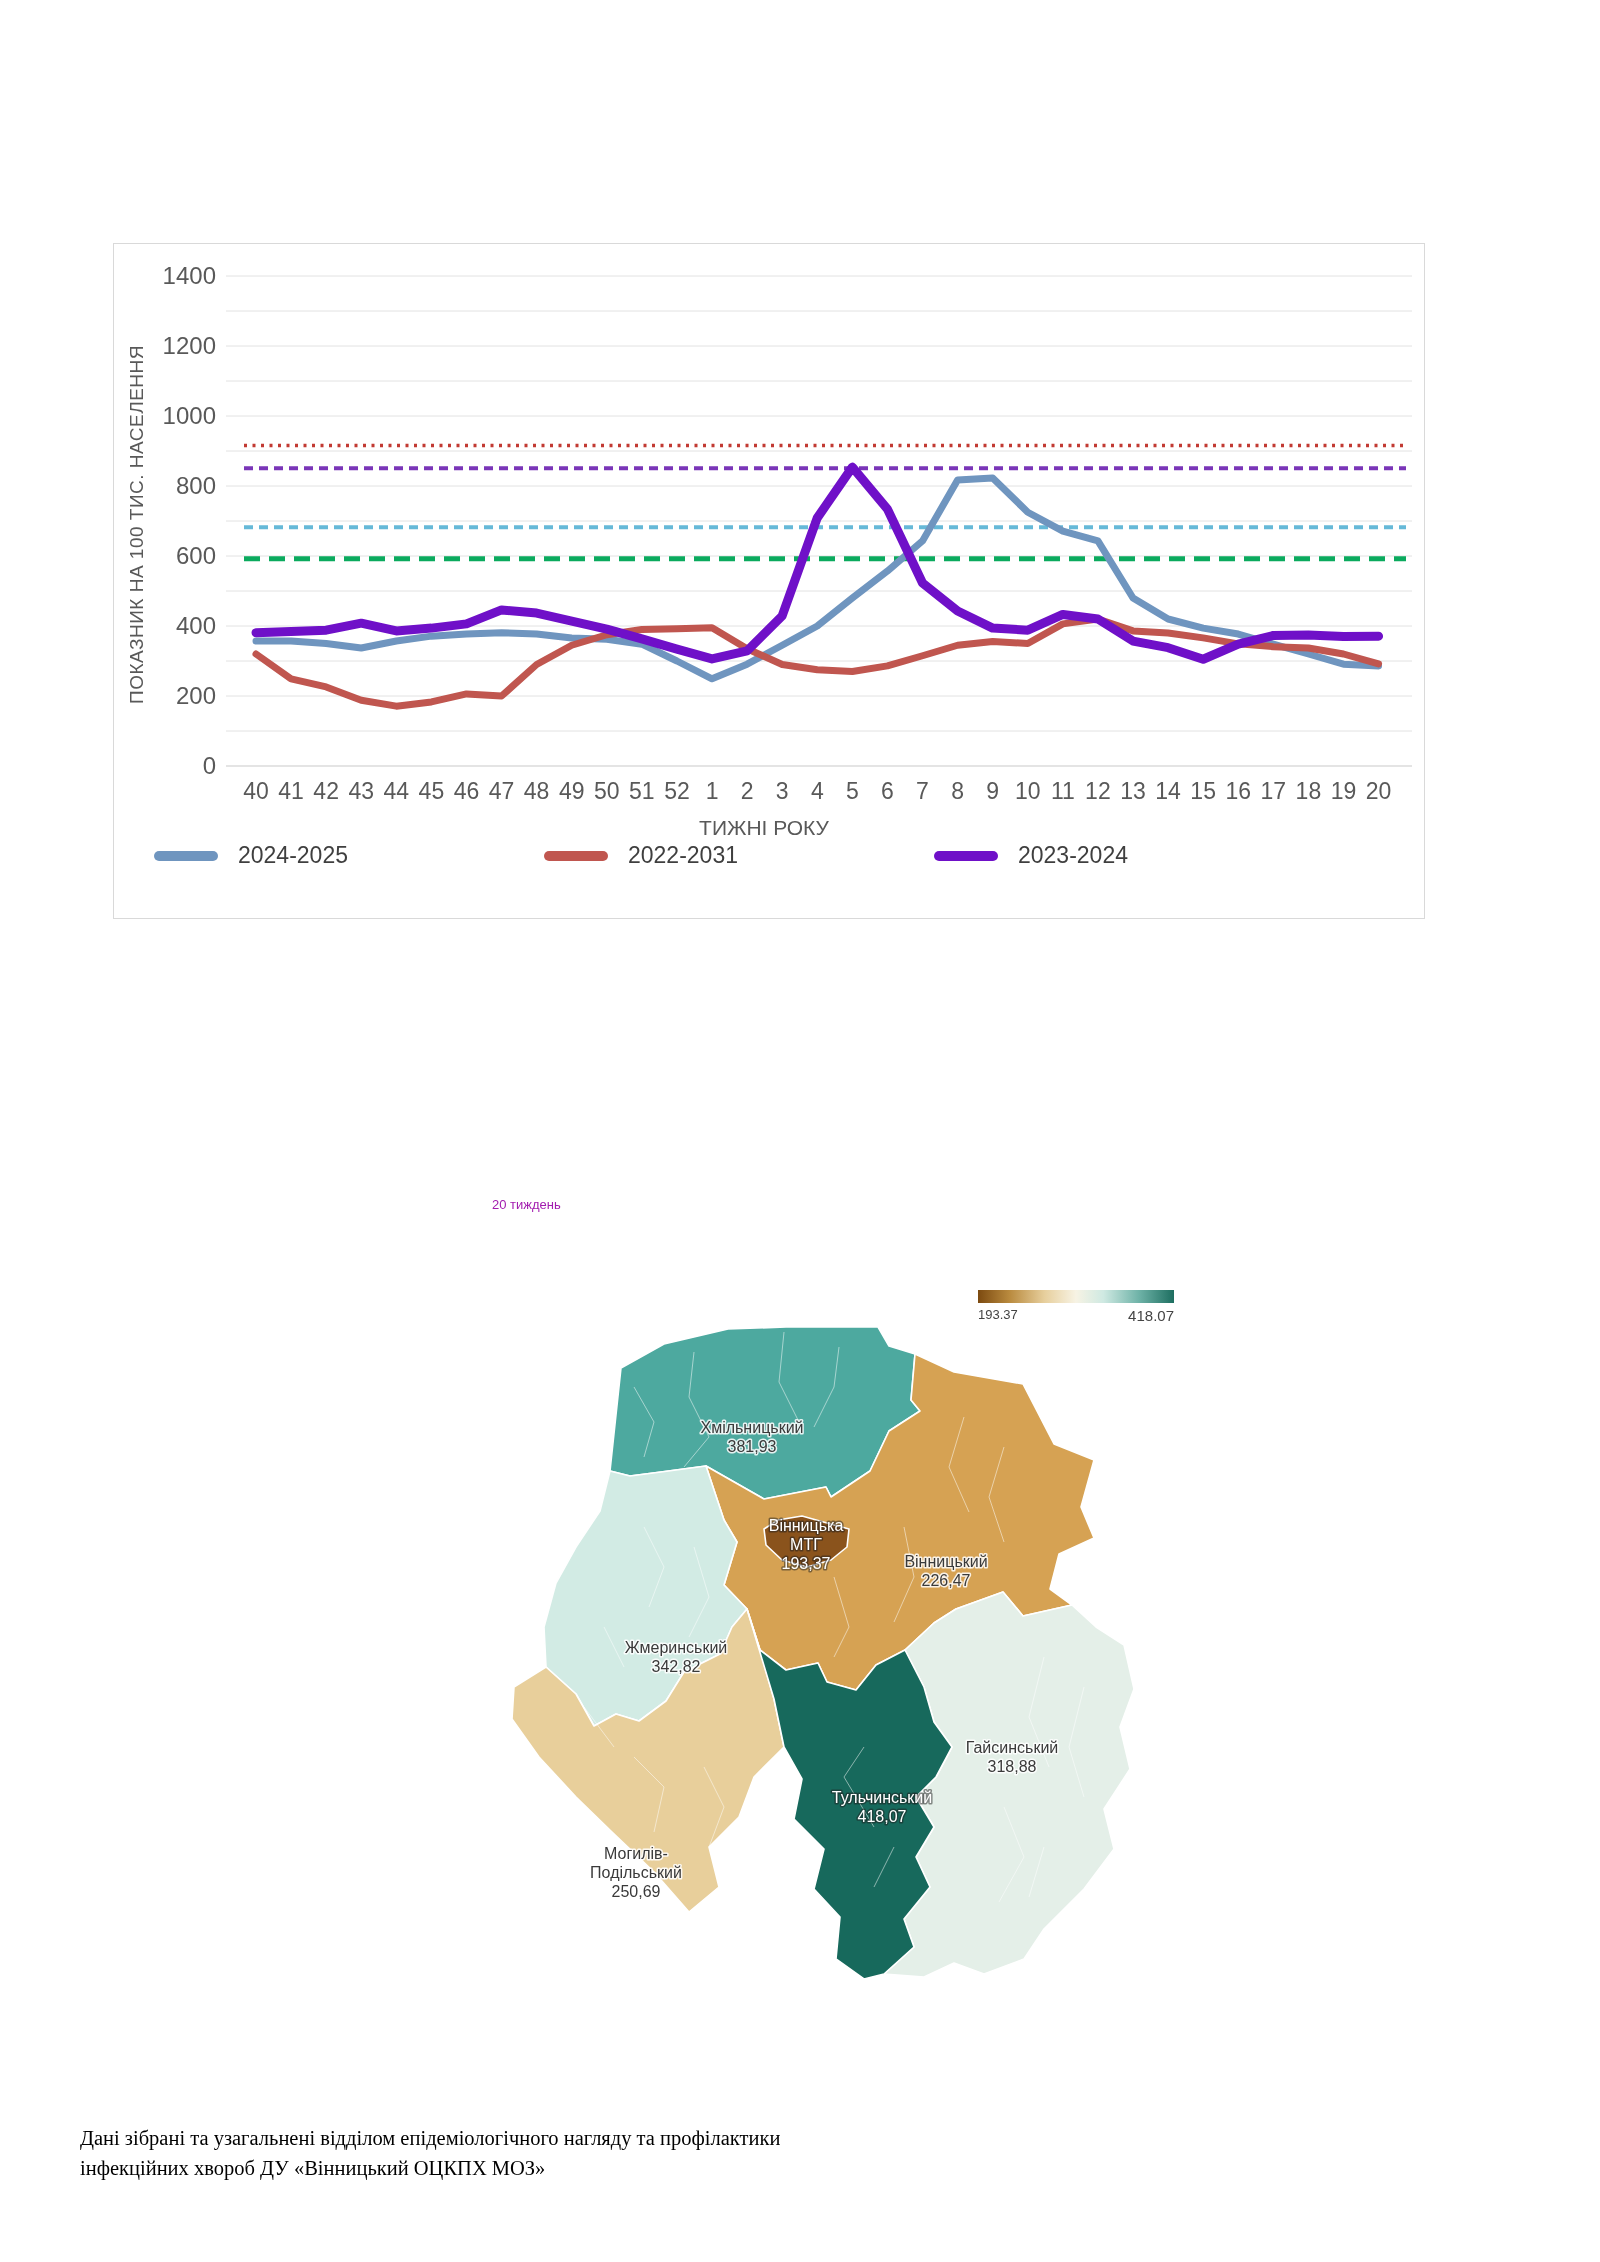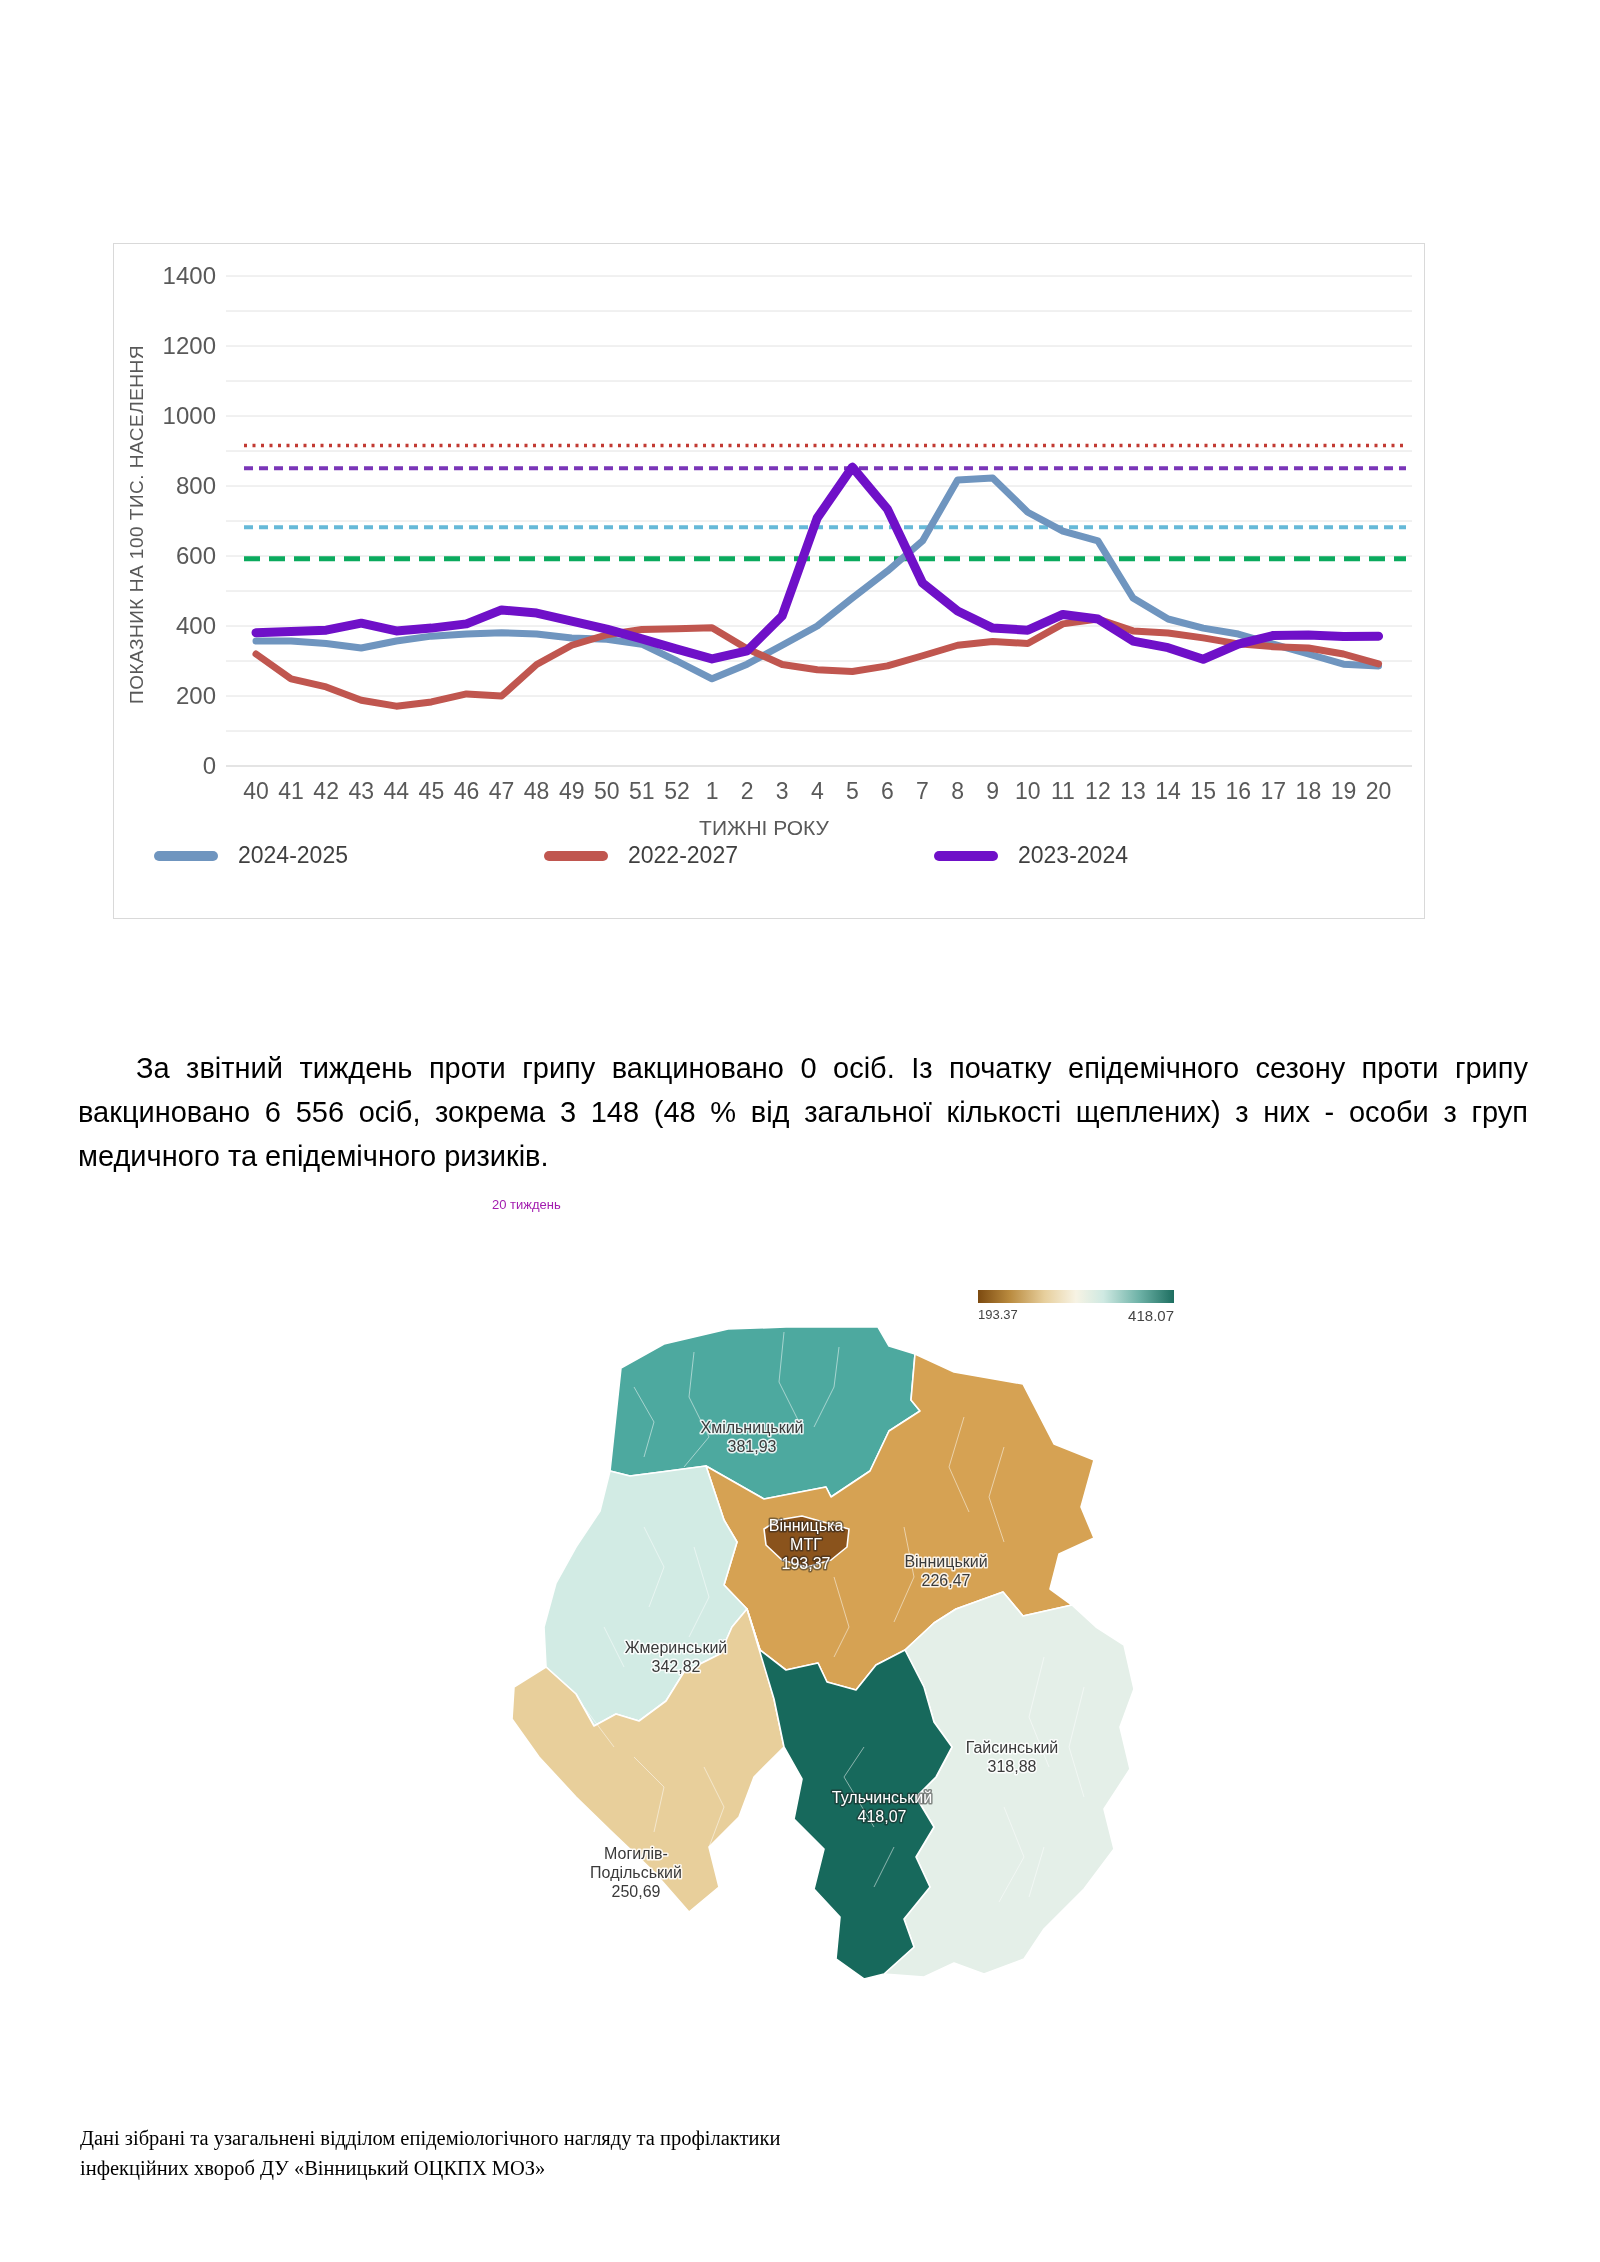--- a/index.html
+++ b/index.html
@@ -125,32 +125,31 @@
     <div id="x-axis-title">ТИЖНІ РОКУ</div>
 
     <div id="chart-legend">
       <div class="legend-row">
         <div class="legend-item">
           <span class="sw-line" id="sw-s0" style="background: rgb(111, 149, 191);"></span>
           <span class="lab">2024-2025</span>
         </div>
         <div class="legend-item">
           <span class="sw-line" id="sw-s1" style="background: rgb(192, 86, 79);"></span>
-          <span class="lab">2022-2027</span>
+          <span class="lab">2022-2031</span>
         </div>
         <div class="legend-item">
           <span class="sw-line" id="sw-s2" style="background: rgb(111, 16, 200);"></span>
           <span class="lab">2023-2024</span>
         </div>
       </div>
     </div>
   </div>
 
 
-  <div id="body-par">За звітний тиждень проти грипу вакциновано 0 осіб. Із початку епідемічного сезону проти грипу вакциновано 6 556 осіб, зокрема 3 148 (48 % від загальної кількості щеплених) з них - особи з груп медичного та епідемічного ризиків.</div>
 
   <div id="map-block">
     <div id="map-subtitle">20 тиждень</div>
     <div id="map-scale-bar"></div>
     <div id="map-scale-min">193.37</div>
     <div id="map-scale-max">418.07</div>
     <svg id="map-svg" width="670" height="662" viewBox="0 0 670 662">
         <polygon points="126,144 137,41 180,17 244,2 302,0 394,0 405,19 431,27 427,73 436,84 405,104 386,144 347,170 342,160 280,172 222,139 177,145 146,149" fill="#4da99f" stroke="#ffffff" stroke-width="1.6" stroke-linejoin="round"></polygon>
         <polygon points="431,27 470,45 539,57 570,117 610,133 597,180 610,211 575,227 566,262 588,278 539,289 519,265 472,282 450,296 421,323 392,338 372,363 343,355 334,336 302,343 276,323 263,282 240,258 253,215 240,193 222,139 280,172 342,160 347,170 386,144 405,104 436,84 427,73" fill="#d6a253" stroke="#ffffff" stroke-width="1.6" stroke-linejoin="round"></polygon>
         <polygon points="126,144 146,149 177,145 222,139 240,193 253,215 240,258 263,282 248,300 236,327 200,345 182,374 155,394 132,387 110,399 92,367 62,340 60,300 72,256 92,220 116,184" fill="#d2ebe4" stroke="#ffffff" stroke-width="1.6" stroke-linejoin="round"></polygon>

